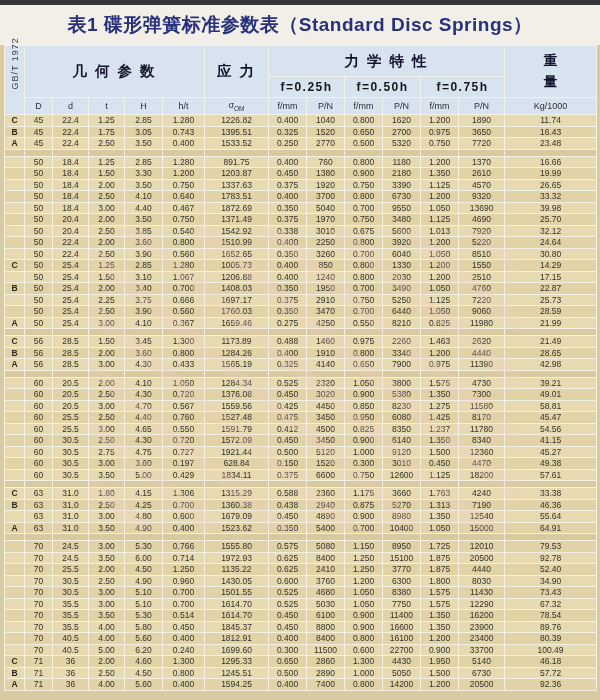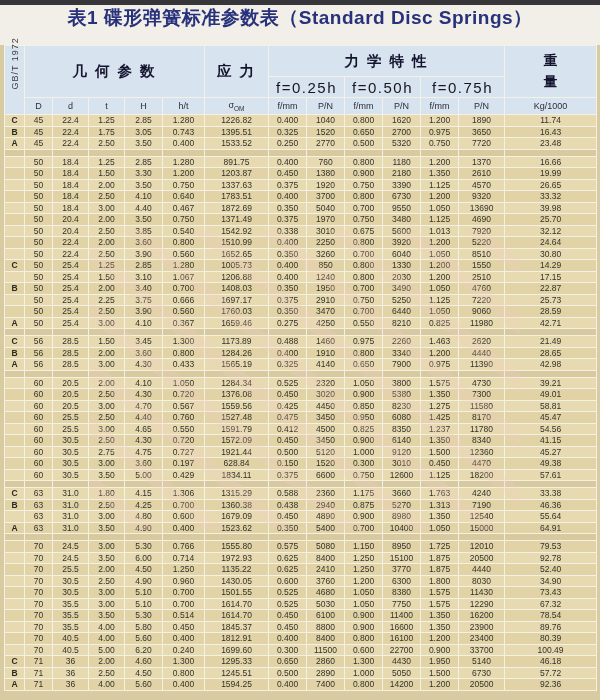--- a/index.html
+++ b/index.html
@@ -2,21 +2,21 @@
 <html><head>
 <meta charset="utf-8">
 <style>
   html,body{margin:0;padding:0;}
   .screen{
     width:600px;height:700px;position:relative;overflow:hidden;
     background:#d8cba2;font-family:"Liberation Sans",sans-serif;
   }
   .top-strip{height:5px;background:#35353a;}
   .title-band{
-    height:40px;background:#f1efe7;display:flex;justify-content:center;
+    height:40px;background:#f1efe7;display:flex;align-items:center;justify-content:center;
   }
   .page-title{
     font-size:19px;font-weight:bold;color:#27317c;letter-spacing:0.5px;white-space:nowrap;
   }
   .table-wrap{padding:0 4px;}
   table{
     width:592px;border-collapse:collapse;table-layout:fixed;
   }
   thead th{
     background:#d7e3ef;border:1px solid #f3f1e8;color:#1d2340;
@@ -25,21 +25,21 @@
   th.gbt-cell{vertical-align:middle;}
   .gbt-text{
     display:block;transform:rotate(-90deg);white-space:nowrap;
     font-size:9px;color:#3a3a44;letter-spacing:1px;font-weight:500;
   }
   th.group-th{
     font-size:14.5px;font-weight:bold;letter-spacing:2px;color:#14142e;height:30px;
   }
   th.weight-th{font-size:13.5px;font-weight:bold;color:#14142e;line-height:1.5;}
   th.f-th{
-    font-size:15px;font-weight:400;letter-spacing:1.5px;color:#16161c;height:20px;
+    font-size:12px;font-weight:700;letter-spacing:1.5px;color:#16161c;height:20px;
   }
   th.col-th{
     font-size:9px;color:#2e2e34;height:16px;font-weight:500;
   }
   th.col-th sub{font-size:6.5px;}
   tbody td{
     background:#e7dab0;border:1px solid #f3f0e4;
     font-size:8.5px;line-height:10.5px;height:10.5px;padding:0;
     text-align:center;color:#33322c;white-space:nowrap;overflow:hidden;
   }
@@ -411,21 +411,21 @@
             <td>3.00</td>
             <td>4.10</td>
             <td>0.367</td>
             <td>1659.46</td>
             <td>0.275</td>
             <td>4250</td>
             <td>0.550</td>
             <td>8210</td>
             <td>0.825</td>
             <td>11980</td>
-            <td>42.71</td>
+            <td>21.99</td>
           </tr>
           <tr class="sep">
             <td></td>
             <td></td>
             <td></td>
             <td></td>
             <td></td>
             <td></td>
             <td></td>
             <td></td>

